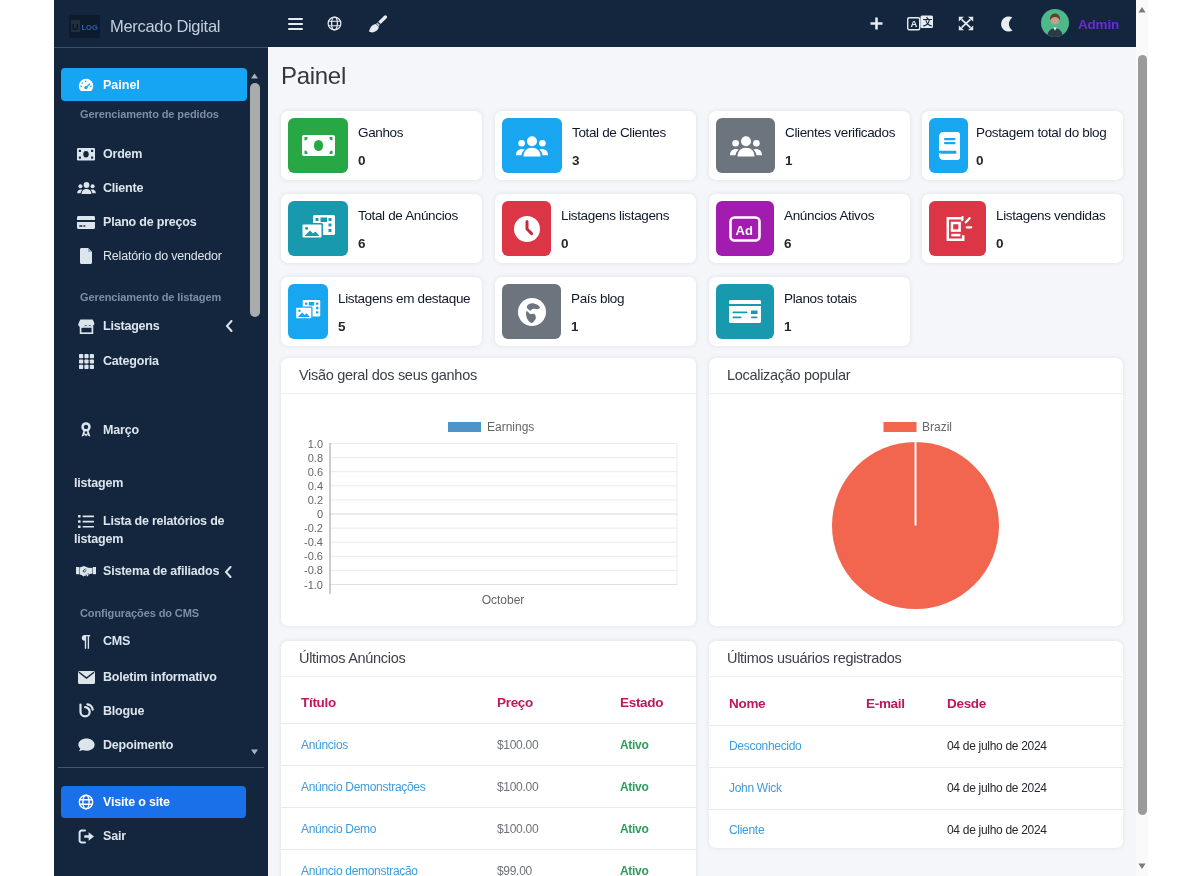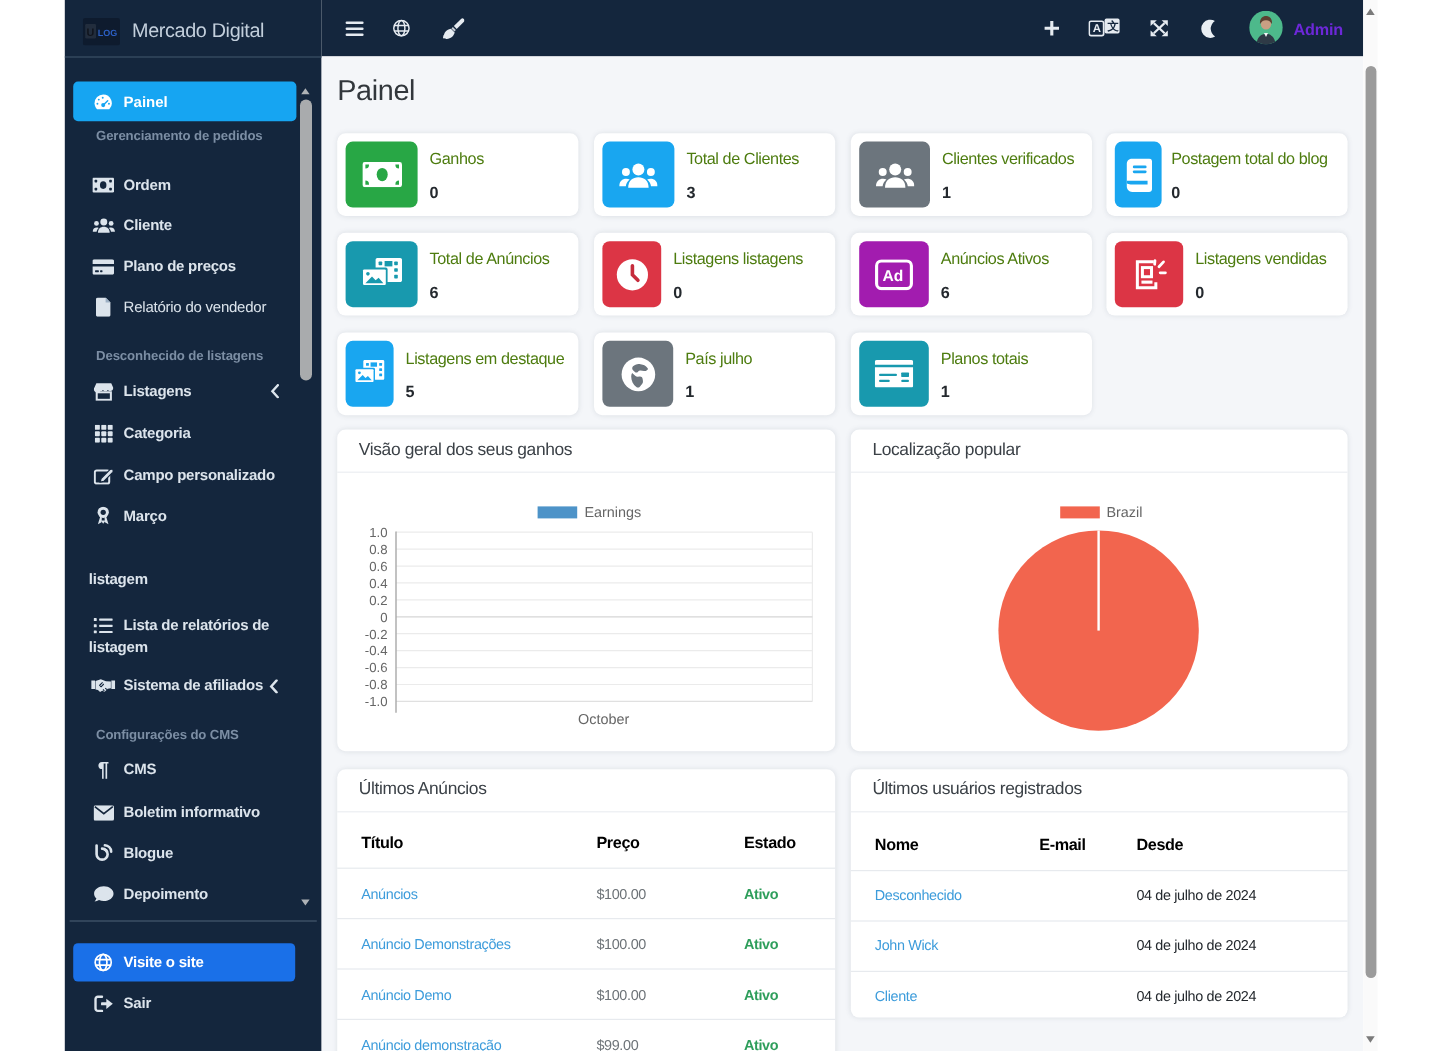--- a/index.html
+++ b/index.html
@@ -9,26 +9,26 @@
 #sidebar{position:absolute;left:54px;top:0;width:214px;height:876px;background:#14263d}
 #brandline{position:absolute;left:54px;top:47px;width:214px;height:1px;background:#3c5066}
 #navbar{position:absolute;left:268px;top:0;width:868px;height:47px;background:#14263d}
 #content{position:absolute;left:268px;top:47px;width:868px;height:829px;background:#f4f6f9;overflow:hidden}
 .mi{position:absolute;left:54px;width:200px;height:22px;display:flex;align-items:center;color:#dce4ec;font-size:12.5px;letter-spacing:-.2px}
 .mi .ic{position:absolute;left:22px;width:20px;display:flex;justify-content:center}
 .mi .tx{position:absolute;left:49px;white-space:nowrap}
 .sec{position:absolute;left:80px;color:#7c8ea4;font-size:11px;font-weight:bold;white-space:nowrap;letter-spacing:-.1px}
 .card{position:absolute;width:201px;height:69px;background:#fff;border-radius:7px;box-shadow:0 0 4px rgba(80,90,110,.13)}
 .tile{position:absolute;left:7px;top:7px;height:55px;border-radius:6px;display:flex;align-items:center;justify-content:center}
-.ct{position:absolute;top:14px;font-size:13.5px;color:#4d7c0f;letter-spacing:-.35px;white-space:nowrap}
+.ct{position:absolute;top:14px;font-size:13.5px;color:#0f172a;letter-spacing:-.35px;white-space:nowrap}
 .cn{position:absolute;top:41.5px;font-size:13.5px;font-weight:bold;color:#24292e}
 .panel{position:absolute;background:#fff;border-radius:7px;box-shadow:0 0 4px rgba(80,90,110,.13)}
 .phead{position:absolute;left:0;top:0;right:0;height:36px;border-bottom:1px solid #eceef2;font-size:14.5px;color:#3b4147;letter-spacing:-.3px}
 .phead span{position:absolute;left:18px;top:9px;white-space:nowrap}
-.th{position:absolute;font-size:13.5px;font-weight:bold;color:#000000;letter-spacing:-.3px;white-space:nowrap}
+.th{position:absolute;font-size:13.5px;font-weight:bold;color:#be185d;letter-spacing:-.3px;white-space:nowrap}
 .td{position:absolute;font-size:12px;letter-spacing:-.3px;white-space:nowrap}
 .lnk{color:#3d9cdb}
 .mut{color:#6d7378}
 .grn{color:#2e9e5b}
 .drk{color:#24292e}
 .hr{position:absolute;height:1px;background:#e7eaee}
 .g{fill:#dce4ec}
 </style>
 </head>
 <body>
@@ -114,21 +114,21 @@
   <div class="mi" style="top:245px">
     <span class="ic">
         <svg width="14" height="16" viewBox="0 0 14 16">
           <path d="M1 1.5C1 .7 1.7 0 2.5 0H9l4 4v10.5c0 .8-.7 1.5-1.5 1.5h-9C1.7 16 1 15.3 1 14.5z" class="g"></path>
           <path d="M9 0l4 4H9z" fill="#9db0c4"></path>
         </svg>
       </span>
     <span class="tx" style="font-weight:normal">Relatório do vendedor</span>
   </div>
 
-  <div class="sec" style="top:291px">Desconhecido de listagens</div>
+  <div class="sec" style="top:291px">Gerenciamento de listagem</div>
 
   <div class="mi" style="top:315px">
     <span class="ic">
         <svg width="17" height="15" viewBox="0 0 17 15">
           <path d="M2.3.4h12.4l1.5 3.4a2.4 2.4 0 0 1-2.3 3.1c-.8 0-1.6-.4-2-1a2.5 2.5 0 0 1-4.1 0 2.5 2.5 0 0 1-2 1A2.4 2.4 0 0 1 .8 3.8z" fill="#dce4ec"></path>
           <rect x="2.6" y="7.9" width="11.8" height="6.3" fill="none" stroke="#dce4ec" stroke-width="1.7"></rect>
         </svg>
       </span>
     <span class="tx" style="font-weight:bold">Listagens</span>
   </div>
@@ -146,29 +146,20 @@
             <rect x="0" y="5.4" width="4.2" height="4.2" rx=".8"></rect>
             <rect x="5.4" y="5.4" width="4.2" height="4.2" rx=".8"></rect>
             <rect x="10.8" y="5.4" width="4.2" height="4.2" rx=".8"></rect>
             <rect x="0" y="10.8" width="4.2" height="4.2" rx=".8"></rect>
             <rect x="5.4" y="10.8" width="4.2" height="4.2" rx=".8"></rect>
             <rect x="10.8" y="10.8" width="4.2" height="4.2" rx=".8"></rect>
           </g>
         </svg>
       </span>
     <span class="tx" style="font-weight:bold">Categoria</span>
-  </div>
-  <div class="mi" style="top:385px">
-    <span class="ic">
-        <svg width="16" height="15" viewBox="0 0 16 15">
-          <rect x="1" y="3" width="12" height="11" rx="1.6" fill="none" stroke="#dce4ec" stroke-width="1.7"></rect>
-          <path d="M6.2 9.8 13.6 2.4a1.6 1.6 0 0 1 2.3 0 1.6 1.6 0 0 1 0 2.3L8.5 12.1l-3 .7z" fill="#dce4ec" stroke="#14263d" stroke-width="1"></path>
-        </svg>
-      </span>
-    <span class="tx" style="font-weight:bold">Campo personalizado</span>
   </div>
   <div class="mi" style="top:419px">
     <span class="ic">
         <svg width="14" height="16" viewBox="0 0 14 16">
           <g class="g">
             <path d="M4.6 8.2 2.6 14.8l3-1.5.3-4z"></path>
             <path d="M9.4 8.2l2 6.6-3-1.5-.3-4z"></path>
             <path d="M5 11.8h4l-2 2.6z"></path>
             <circle cx="7" cy="4.9" r="4.7"></circle>
           </g>
@@ -501,21 +492,21 @@
   <div class="card" style="left:495px;top:277px">
     <div class="tile" style="width:59px;background:#6c757d">
       <svg width="30" height="30" viewBox="0 0 30 30">
           <circle cx="15" cy="15" r="14" fill="#fff"></circle>
           <g fill="#6c757d">
             <path d="M10.5 8.3c1.5-1.6 4-2.4 6.3-1.8l1.8.5c1.9.5 3.5 1.7 4.5 3.4-.7 1.2-2 1.9-3.4 1.7l-2.9-.4c-.8-.1-1.5.2-2 .8l-.3.4c-.6.7-1.7.8-2.4.1l-1.6-1.5c-.9-.8-.9-2.2 0-3.2z"></path>
             <path d="M9.8 13.8l2.8 2.6c.5.5 1.2.7 1.9.6l1.5-.2c1.2-.2 2.3.6 2.5 1.8l.3 1.9c.1.8-.1 1.6-.6 2.2l-2 2.5c-.7.9-2 1-2.9.3-2.7-2.1-4.3-5.3-4.3-8.8 0-1.1.3-2.1.8-2.9z"></path>
           </g>
         </svg>
     </div>
-    <div class="ct" style="left:76px">País julho</div>
+    <div class="ct" style="left:76px">País blog</div>
     <div class="cn" style="left:76px">1</div>
   </div>
   <div class="card" style="left:709px;top:277px">
     <div class="tile" style="width:58px;background:#1899ae">
       <svg width="32" height="23" viewBox="0 0 32 23">
           <g fill="#fff">
             <path d="M0 1.5C0 .7.7 0 1.5 0h29c.8 0 1.5.7 1.5 1.5V4H0z"></path>
             <path d="M0 6h32v15.5c0 .8-.7 1.5-1.5 1.5h-29C.7 23 0 22.3 0 21.5z"></path>
           </g>
           <g fill="#1899ae">

